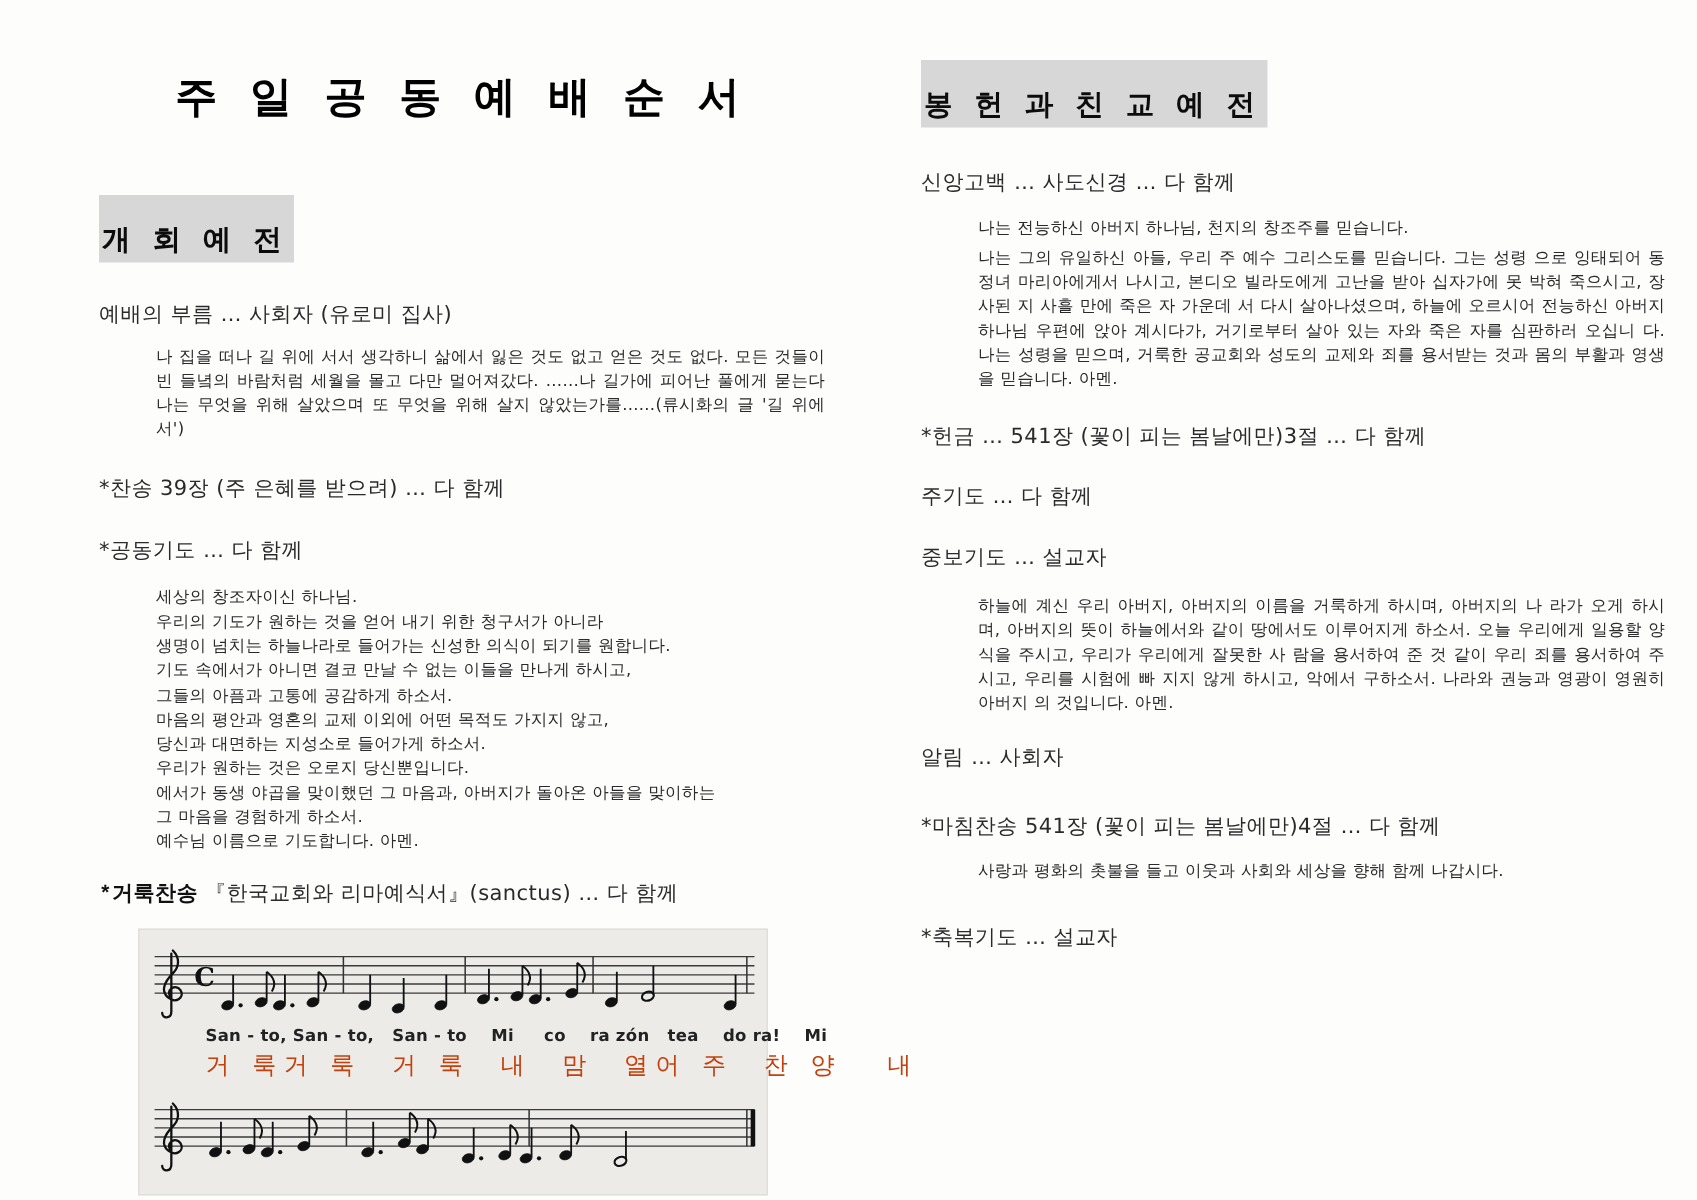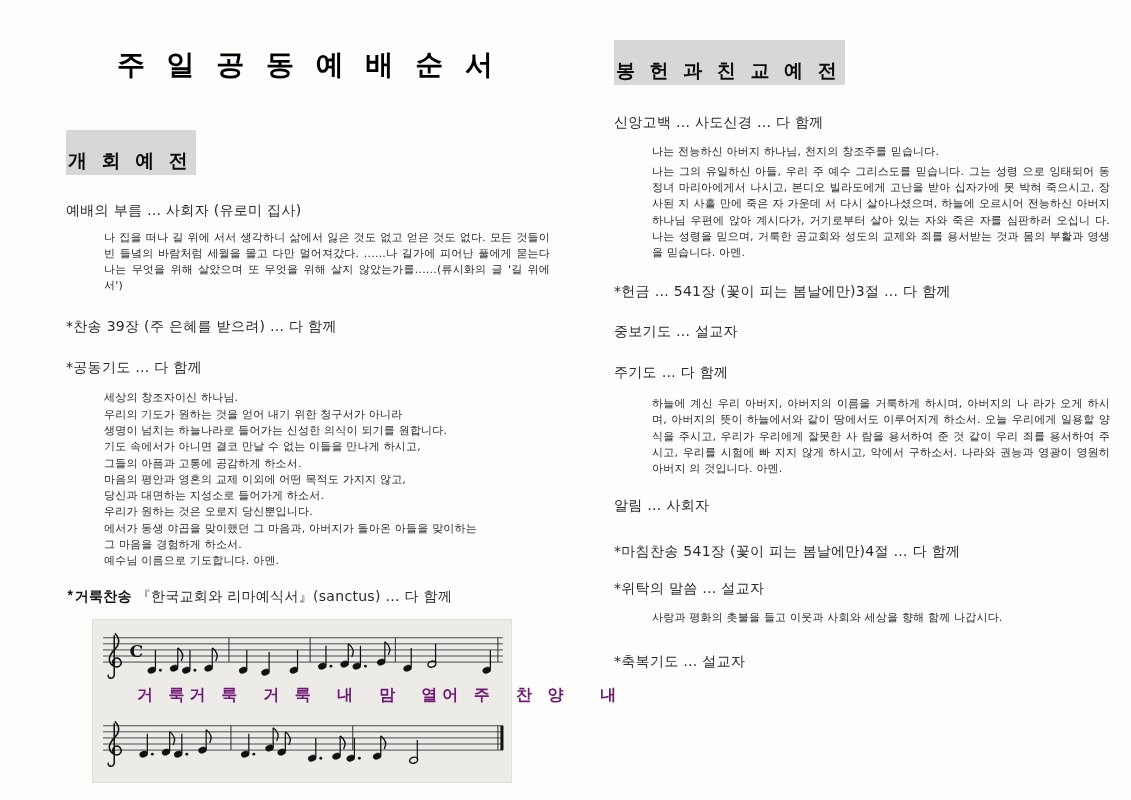--- a/index.html
+++ b/index.html
@@ -36,21 +36,21 @@
   .score{
     margin:12px 0 0 26px;width:420px;background:#ecebe8;
     border:1px solid #e0dfdc;padding:8px 6px 10px 6px;box-sizing:border-box;
   }
   .staff-svg{display:block;width:406px;height:56px;}
   .lyr-es{
     font-size:11px;font-weight:bold;color:#222;letter-spacing:.2px;
     white-space:pre;margin:0 0 0 38px;line-height:1.3;
   }
   .lyr-ko{
-    font-size:16px;font-weight:bold;color:#701a75;letter-spacing:5px;
+    font-size:16px;font-weight:normal;color:#c2410c;letter-spacing:5px;
     white-space:pre;margin:1px 0 10px 38px;line-height:1.3;
   }
   .system:last-child .lyr-ko{margin-bottom:0;}
 </style>
 </head>
 <body>
 
 <div>
 
   <div class="col col-left">
@@ -126,20 +126,21 @@
             <ellipse cx="278" cy="32" rx="4" ry="2.9" transform="rotate(-18 278 32)" fill="#111" stroke="#111" stroke-width="0.5"></ellipse>
             <line x1="281.6" y1="31" x2="281.6" y2="12" stroke="#111" stroke-width="1.2"></line>
             <path d="M281.6 12 C 287 16, 288 20, 285 25" fill="none" stroke="#111" stroke-width="1.3"></path>
             <ellipse cx="304" cy="38" rx="4" ry="2.9" transform="rotate(-18 304 38)" fill="#111" stroke="#111" stroke-width="0.5"></ellipse>
             <line x1="307.6" y1="37" x2="307.6" y2="18" stroke="#111" stroke-width="1.2"></line>
             <ellipse cx="328" cy="34" rx="4" ry="2.9" transform="rotate(-18 328 34)" fill="none" stroke="#111" stroke-width="1.4"></ellipse>
             <line x1="331.6" y1="33" x2="331.6" y2="14" stroke="#111" stroke-width="1.2"></line>
             <ellipse cx="382" cy="40" rx="4" ry="2.9" transform="rotate(-18 382 40)" fill="#111" stroke="#111" stroke-width="0.5"></ellipse>
             <line x1="385.6" y1="39" x2="385.6" y2="20" stroke="#111" stroke-width="1.2"></line>
           </svg>
+        <div class="lyr-es">San - to, San - to,   San - to    Mi     co    ra zón   tea    do ra!    Mi</div>
         <div class="lyr-ko">거 룩거 룩  거 룩  내  맘  열어 주  찬 양   내</div>
       </div>
       <div class="system">
         <svg class="staff-svg" viewBox="0 0 400 52">
             <line x1="4" y1="8" x2="398" y2="8" stroke="#3a3a3a" stroke-width="0.9"></line>
             <line x1="4" y1="14" x2="398" y2="14" stroke="#3a3a3a" stroke-width="0.9"></line>
             <line x1="4" y1="20" x2="398" y2="20" stroke="#3a3a3a" stroke-width="0.9"></line>
             <line x1="4" y1="26" x2="398" y2="26" stroke="#3a3a3a" stroke-width="0.9"></line>
             <line x1="4" y1="32" x2="398" y2="32" stroke="#3a3a3a" stroke-width="0.9"></line>
             <path d="M16 4 C21 9 20 15 16 19 C10 25 8 31 13 35 C18 39 24 35 21 30 C18 26 12 29 14 34 M15 6 L15 44 C15 49 9 49 9 45" fill="none" stroke="#111" stroke-width="1.5" stroke-linecap="round"></path>
@@ -191,28 +192,27 @@
   <div class="col col-right">
     <div>
       <span class="sec-hdr">봉 헌 과 친 교 예 전</span>
     </div>
 
     <div class="item mt28">신앙고백 … 사도신경 … 다 함께</div>
     <div class="para mt12">나는 전능하신 아버지 하나님, 천지의 창조주를 믿습니다.</div>
     <div class="para mt4">나는 그의 유일하신 아들, 우리 주 예수 그리스도를 믿습니다. 그는 성령 으로 잉태되어 동정녀 마리아에게서 나시고, 본디오 빌라도에게 고난을 받아 십자가에 못 박혀 죽으시고, 장사된 지 사흘 만에 죽은 자 가운데 서 다시 살아나셨으며, 하늘에 오르시어 전능하신 아버지 하나님 우편에 앉아 계시다가, 거기로부터 살아 있는 자와 죽은 자를 심판하러 오십니 다. 나는 성령을 믿으며, 거룩한 공교회와 성도의 교제와 죄를 용서받는 것과 몸의 부활과 영생을 믿습니다. 아멘.</div>
 
     <div class="item mt20">*헌금 … 541장 (꽃이 피는 봄날에만)3절 … 다 함께</div>
+    <div class="item mt22">주기도 … 다 함께</div>
     <div class="item mt22">중보기도 … 설교자</div>
-    <div class="item mt22">주기도 … 다 함께</div>
     <div class="para mt14">하늘에 계신 우리 아버지, 아버지의 이름을 거룩하게 하시며, 아버지의 나 라가 오게 하시며, 아버지의 뜻이 하늘에서와 같이 땅에서도 이루어지게 하소서. 오늘 우리에게 일용할 양식을 주시고, 우리가 우리에게 잘못한 사 람을 용서하여 준 것 같이 우리 죄를 용서하여 주시고, 우리를 시험에 빠 지지 않게 하시고, 악에서 구하소서. 나라와 권능과 영광이 영원히 아버지 의 것입니다. 아멘.</div>
 
     <div class="item mt18">알림 … 사회자</div>
 
 
     <div class="item mt28">*마침찬송 541장 (꽃이 피는 봄날에만)4절 … 다 함께</div>
-    <div class="item mt18">*위탁의 말씀 … 설교자</div>
     <div class="para mt12">사랑과 평화의 촛불을 들고 이웃과 사회와 세상을 향해 함께 나갑시다.</div>
 
     <div class="item mt26">*축복기도 … 설교자</div>
 
   </div>
 
 </div>
 
 </body></html>

